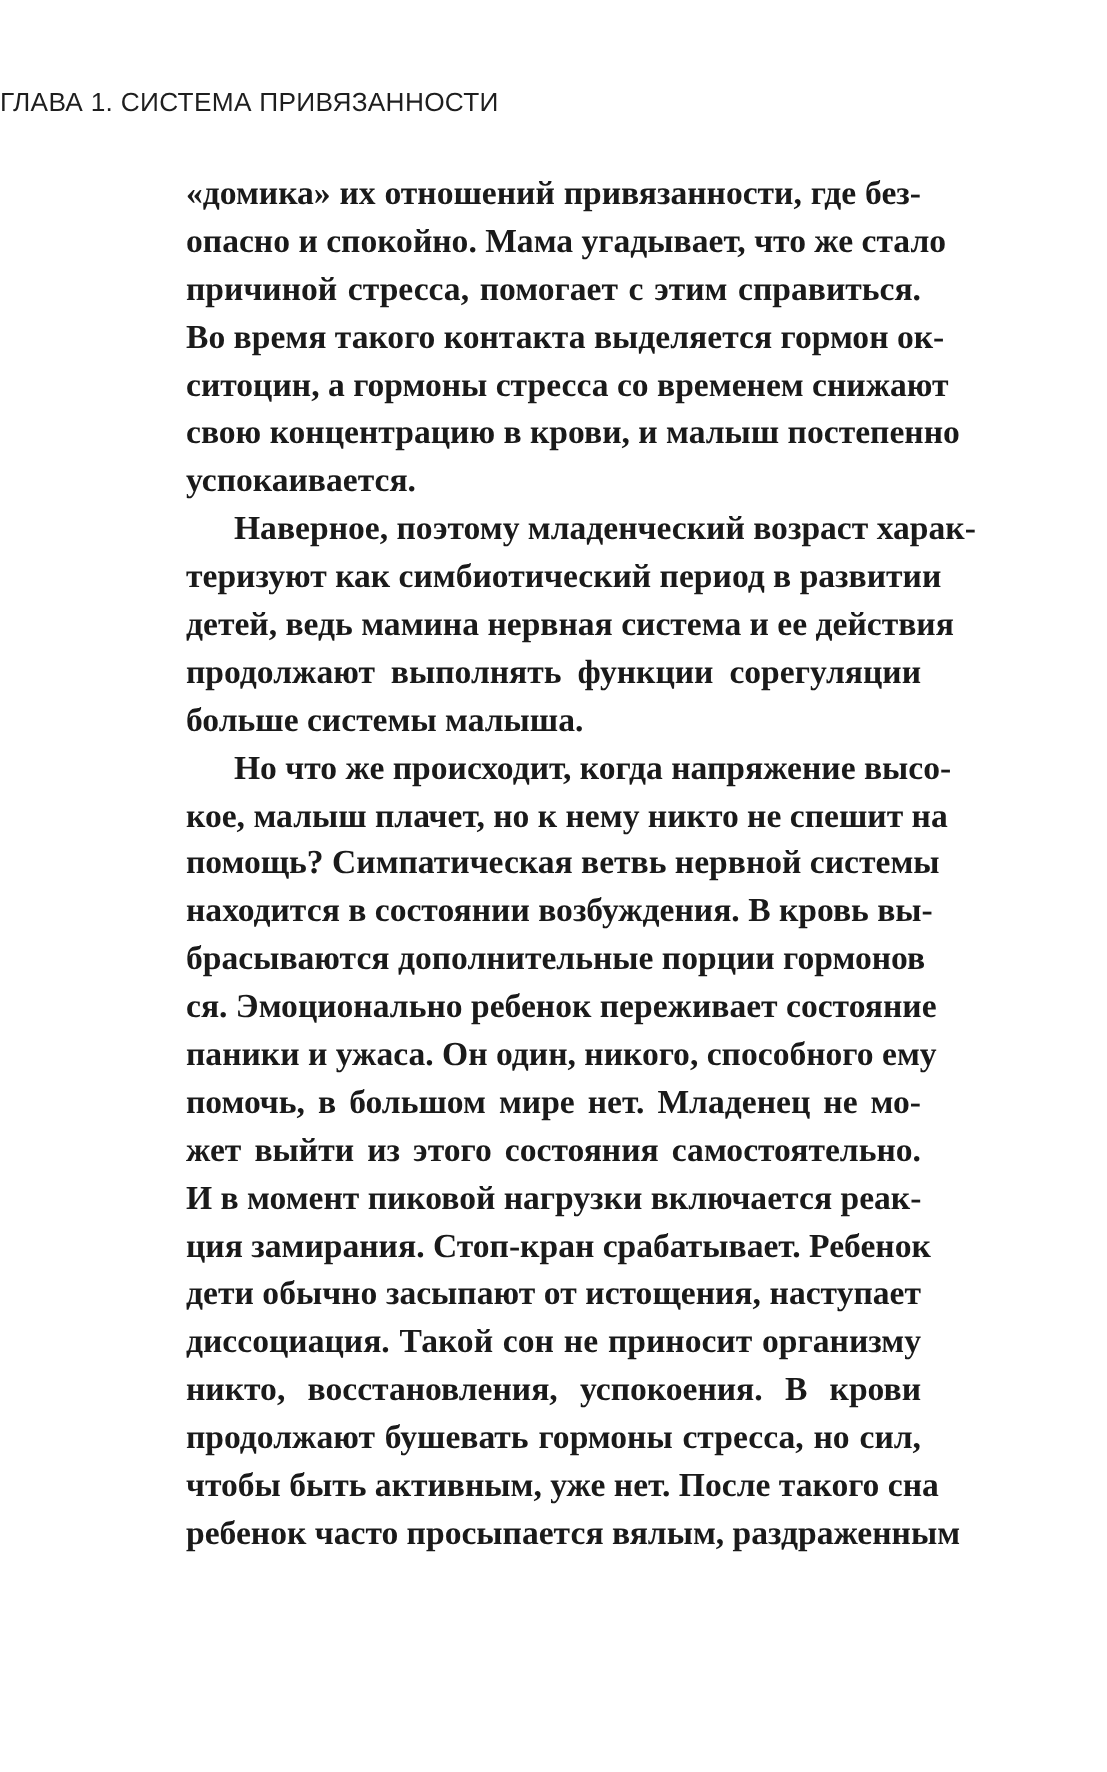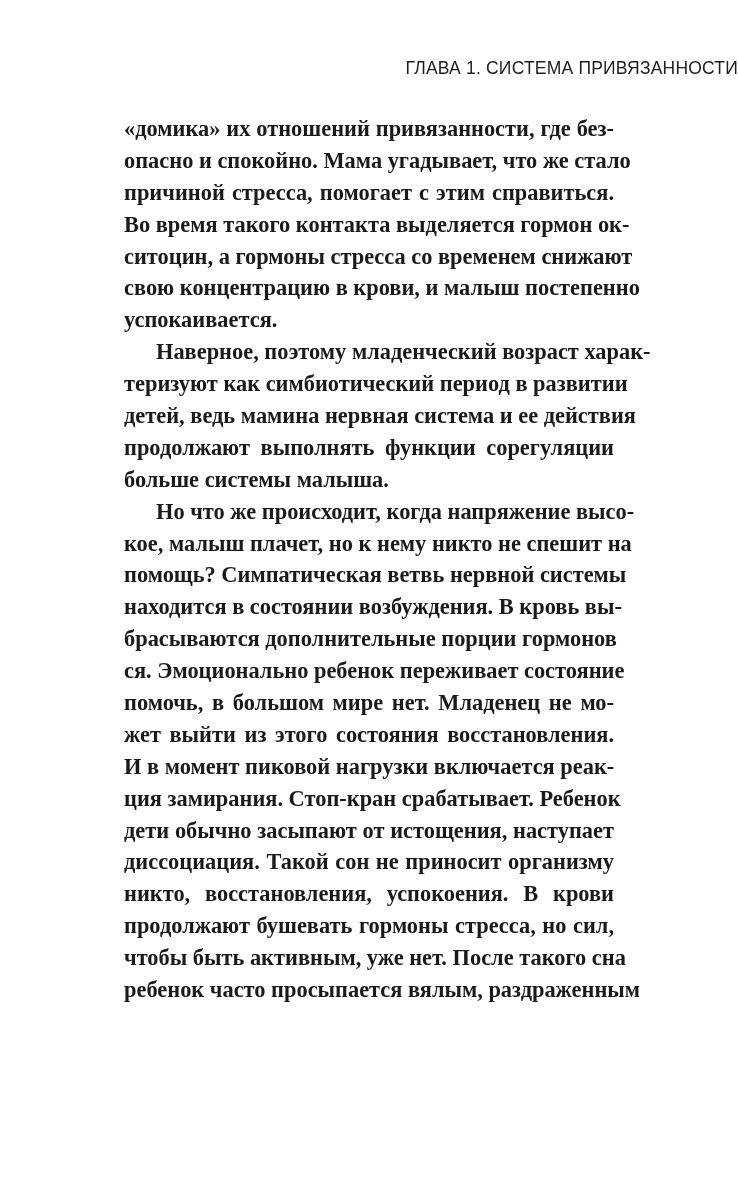--- a/index.html
+++ b/index.html
@@ -12,21 +12,21 @@
       height: 1181px;
       position: relative;
       overflow: hidden;
       color: #1a1a1a;
     }
     .running-header {
       position: absolute;
       top: 58px;
       left: 0;
       width: 738px;
-      text-align: right;
+      text-align: left;
       font-family: "Liberation Sans", "DejaVu Sans", sans-serif;
       font-size: 17.5px;
       letter-spacing: 0.2px;
       color: #1e1e1e;
     }
     .body-text {
       position: absolute;
       top: 113px;
       left: 124px;
       width: 490px;
@@ -72,22 +72,23 @@
     <span class="line">продолжают выполнять функции сорегуляции</span>
     <span class="line last">больше системы малыша.</span>
   </div>
   <div>
     <span class="line indent">Но что же происходит, когда напряжение высо-</span>
     <span class="line">кое, малыш плачет, но к нему никто не спешит на</span>
     <span class="line">помощь? Симпатическая ветвь нервной системы</span>
     <span class="line">находится в состоянии возбуждения. В кровь вы-</span>
     <span class="line">брасываются дополнительные порции гормонов</span>
     <span class="line">ся. Эмоционально ребенок переживает состояние</span>
+    <span class="line">паники и ужаса. Он один, никого, способного ему</span>
     <span class="line">помочь, в большом мире нет. Младенец не мо-</span>
-    <span class="line">жет выйти из этого состояния восстановления.</span>
+    <span class="line">жет выйти из этого состояния самостоятельно.</span>
     <span class="line">И в момент пиковой нагрузки включается реак-</span>
     <span class="line">ция замирания. Стоп-кран срабатывает. Ребенок</span>
     <span class="line">дети обычно засыпают от истощения, наступает</span>
     <span class="line">диссоциация. Такой сон не приносит организму</span>
     <span class="line">никто, восстановления, успокоения. В крови</span>
     <span class="line">продолжают бушевать гормоны стресса, но сил,</span>
     <span class="line">чтобы быть активным, уже нет. После такого сна</span>
     <span class="line">ребенок часто просыпается вялым, раздраженным</span>
   </div>
 </div>

